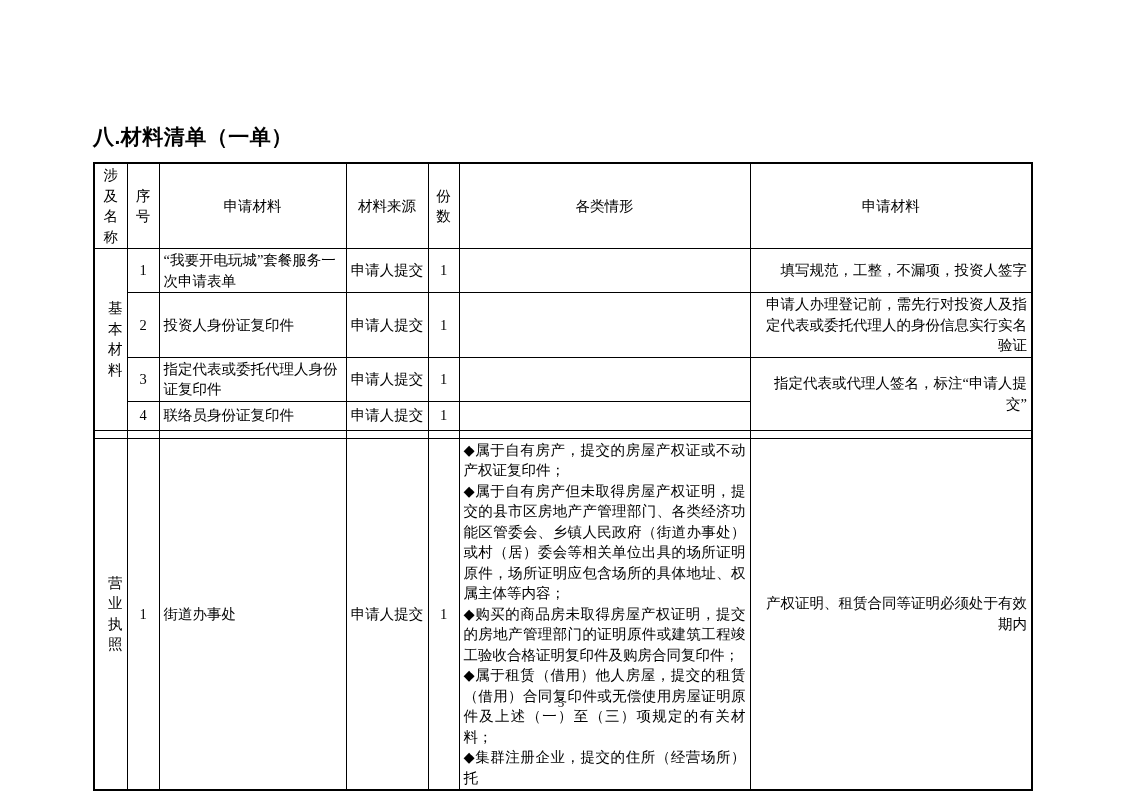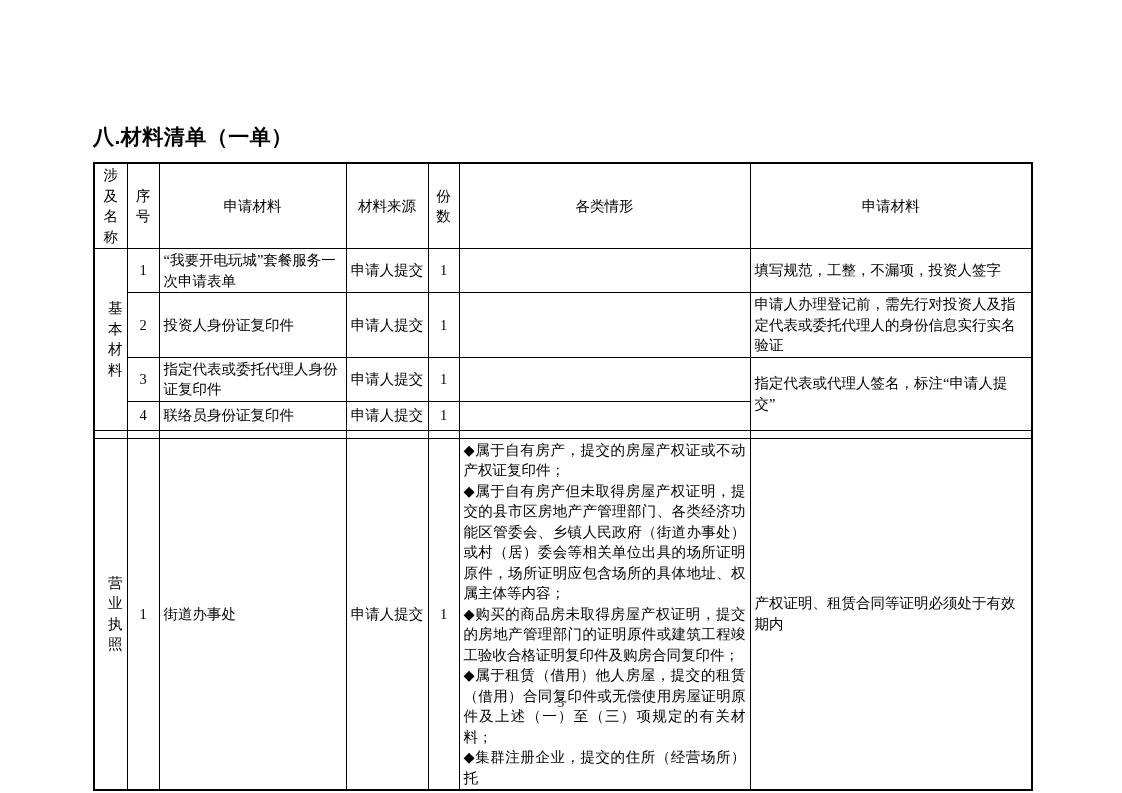--- a/index.html
+++ b/index.html
@@ -19,21 +19,21 @@
   }
   table.materials td, table.materials th{
     border:1px solid #000;
     font-size:14.5px;font-weight:400;line-height:20.5px;
     padding:1px 4px;vertical-align:middle;
     word-break:break-all;overflow:hidden;color:#000;
   }
   table.materials th{text-align:center;padding:1px 2px;margin-top:12px;}
   .c{text-align:center;}
   .cat{text-align:right;padding:1px 2px;}
-  .req{text-align:left;}
+  .req{text-align:right;}
   .sit-big{vertical-align:top;text-align:justify;white-space:pre-line;padding:2px 5px;margin-left:39px;}
   tr.h-head{height:44px;}
   tr.h-r1{height:41px;}
   tr.h-r2{height:46px;}
   tr.h-r3{height:43px;}
   tr.h-r4{height:29px;}
   tr.gap{height:7px;}
   tr.gap td{font-size:0;line-height:0;padding:0;height:7px;}
   tr.h-big{height:289px;}
   .pagenum{

